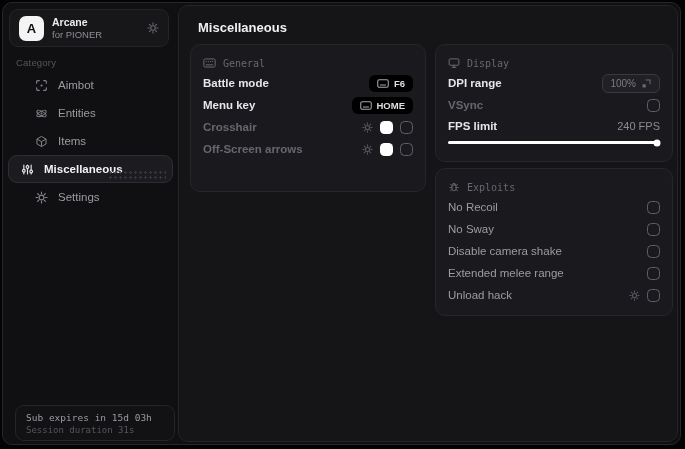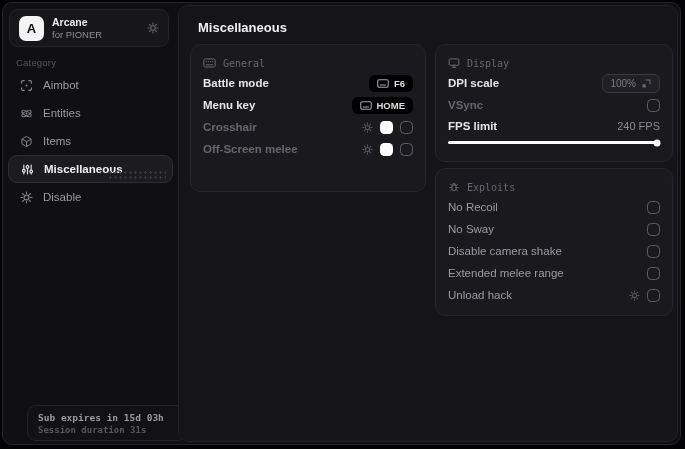--- a/index.html
+++ b/index.html
@@ -18,35 +18,35 @@
                  color:#101013; font-weight:700; font-size:13px; }
   .logo-text { flex:1; line-height:1.25; }
   .logo-title { font-size:10.5px; font-weight:700; color:#ececee; }
   .logo-sub { font-size:9.5px; color:#8d8d94; }
   .icon { display:inline-flex; align-items:center; justify-content:center; color:#6b6b73; }
   .logo-gear { color:#64646c; cursor:pointer; }
 
   .category { position:absolute; left:13px; top:54px; font-size:9.5px; color:#55555d; letter-spacing:.2px; }
 
   .nav { position:absolute; left:0; top:68px; width:175px; }
-  .nav-item { height:28px; display:flex; align-items:center; gap:10px; padding:0 0 0 16px;
+  .nav-item { height:28px; display:flex; align-items:center; gap:10px; padding:0 0 0 31px;
               cursor:pointer; }
   .nav-icon { width:14px; color:#84848c; }
   .nav-label { font-size:11.5px; color:#9a9aa1; }
   .nav-item.selected { margin:0 5px; padding-left:11px; height:28px;
               background:#1c1c20; border:1px solid #2d2d33; border-radius:9px; position:relative; overflow:hidden; }
   .nav-item.selected .nav-label { color:#f2f2f4; font-weight:700; }
   .nav-item.selected .nav-icon { color:#e8e8ea; }
   .nav-item.selected::after { content:""; position:absolute; right:6px; bottom:3px; width:58px; height:9px;
               background-image:radial-gradient(circle,#3c3c44 1px,transparent 1.1px);
               background-size:5px 5px; opacity:.8; }
 
-  .footer-card { position:absolute; left:24px; top:402px; width:160px; height:36px;
+  .footer-card { position:absolute; left:12px; top:402px; width:160px; height:36px;
                  background:#121215; border:1px solid #242429; border-radius:9px;
-                 padding:6px 10px;font-weight:bold; }
+                 padding:6px 10px; }
   .footer-line1 { font-family:"DejaVu Sans Mono",monospace; font-size:9.5px; color:#9a9aa0; white-space:nowrap; }
   .footer-line2 { font-family:"DejaVu Sans Mono",monospace; font-size:9px; color:#56565e; margin-top:2px; white-space:nowrap; }
 
   
   .main { position:absolute; left:175px; top:2px; right:2px; bottom:2px;
           background:#151518; border:1px solid #232329; border-radius:10px; }
   .main-title { position:absolute; left:19px; top:14px; font-size:13px; font-weight:700; color:#f1f1f3; }
 
   .card { position:absolute; background:#1a1a1e; border:1px solid #26262b; border-radius:10px;
           padding:9px 12px 0 12px; }
@@ -144,21 +144,21 @@
         </span>
         <span class="nav-label">Miscellaneous</span>
       </div>
       <div class="nav-item">
         <span class="icon nav-icon">
           <svg width="13" height="13" viewBox="0 0 16 16" fill="none" stroke="currentColor" stroke-width="1.4" stroke-linecap="round">
             <circle cx="8" cy="8" r="3"></circle>
             <path d="M8 1.2v2M8 12.8v2M1.2 8h2M12.8 8h2M3.2 3.2l1.4 1.4M11.4 11.4l1.4 1.4M12.8 3.2l-1.4 1.4M4.6 11.4l-1.4 1.4"></path>
           </svg>
         </span>
-        <span class="nav-label">Disable</span>
+        <span class="nav-label">Settings</span>
       </div>
     </div>
 
     <div class="footer-card">
       <div class="footer-line1">Sub expires in 15d 03h</div>
       <div class="footer-line2">Session duration 31s</div>
     </div>
   </div>
 
   <div class="main">
@@ -206,21 +206,21 @@
             <svg width="11" height="11" viewBox="0 0 16 16" fill="none" stroke="currentColor" stroke-width="1.5" stroke-linecap="round">
               <circle cx="8" cy="8" r="3"></circle>
               <path d="M8 1.2v2M8 12.8v2M1.2 8h2M12.8 8h2M3.2 3.2l1.4 1.4M11.4 11.4l1.4 1.4M12.8 3.2l-1.4 1.4M4.6 11.4l-1.4 1.4"></path>
             </svg>
           </span>
           <span class="swatch" style="background: rgb(255, 255, 255);"></span>
           <span class="checkbox"></span>
         </span>
       </div>
       <div class="row">
-        <span class="row-label dim">Off-Screen melee</span>
+        <span class="row-label dim">Off-Screen arrows</span>
         <span class="row-right">
           <span class="icon row-gear">
             <svg width="11" height="11" viewBox="0 0 16 16" fill="none" stroke="currentColor" stroke-width="1.5" stroke-linecap="round">
               <circle cx="8" cy="8" r="3"></circle>
               <path d="M8 1.2v2M8 12.8v2M1.2 8h2M12.8 8h2M3.2 3.2l1.4 1.4M11.4 11.4l1.4 1.4M12.8 3.2l-1.4 1.4M4.6 11.4l-1.4 1.4"></path>
             </svg>
           </span>
           <span class="swatch" style="background: rgb(255, 255, 255);"></span>
           <span class="checkbox"></span>
         </span>
@@ -231,21 +231,21 @@
       <div class="card-header">
         <span class="icon">
           <svg width="12" height="12" viewBox="0 0 16 16" fill="none" stroke="currentColor" stroke-width="1.3">
             <rect x="1.5" y="2.5" width="13" height="8.5" rx="1.5"></rect>
             <path d="M5.5 13.8h5M8 11v2.8" stroke-linecap="round"></path>
           </svg>
         </span>
         <span>Display</span>
       </div>
       <div class="row">
-        <span class="row-label">DPI scale</span>
+        <span class="row-label">DPI range</span>
         <span class="dpi-btn">
           <span>100%</span>
           <span class="icon">
             <svg width="11" height="11" viewBox="0 0 14 14" fill="none" stroke="currentColor" stroke-width="1.3">
               <rect x="2" y="8" width="4" height="4" fill="currentColor" stroke="none"></rect>
               <path d="M6 2.5h5.5V8"></path>
             </svg>
           </span>
         </span>
       </div>

